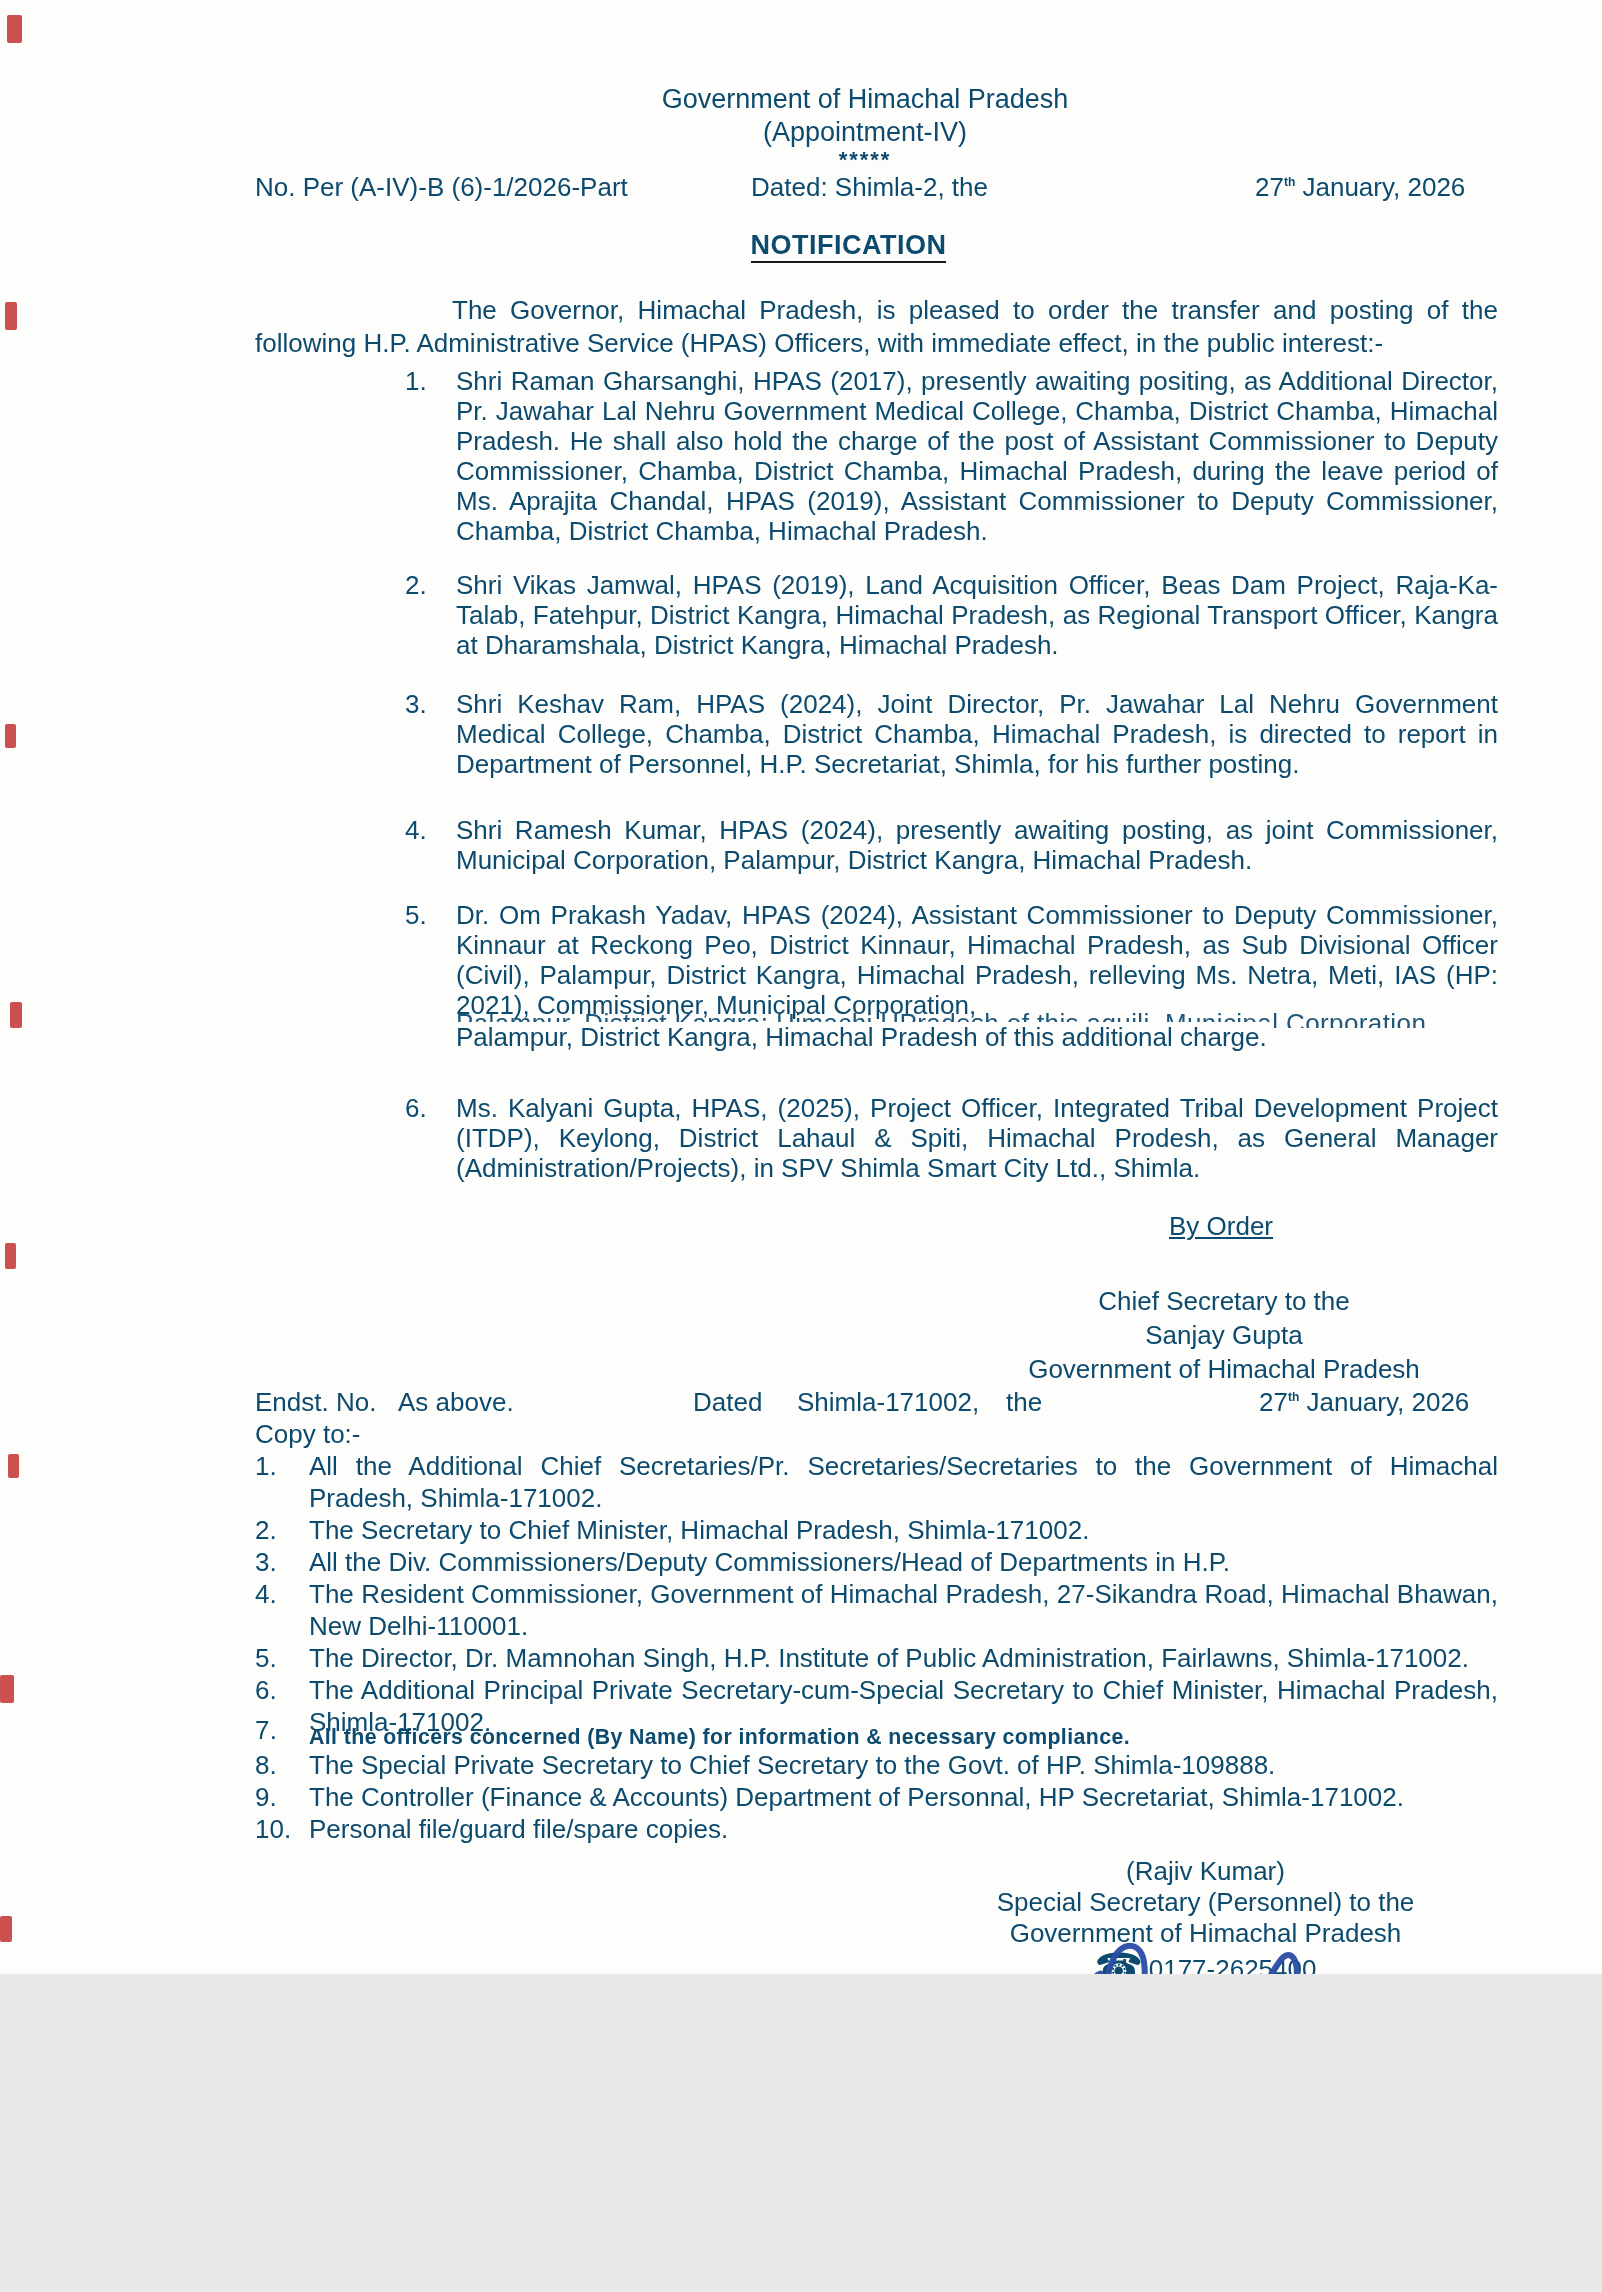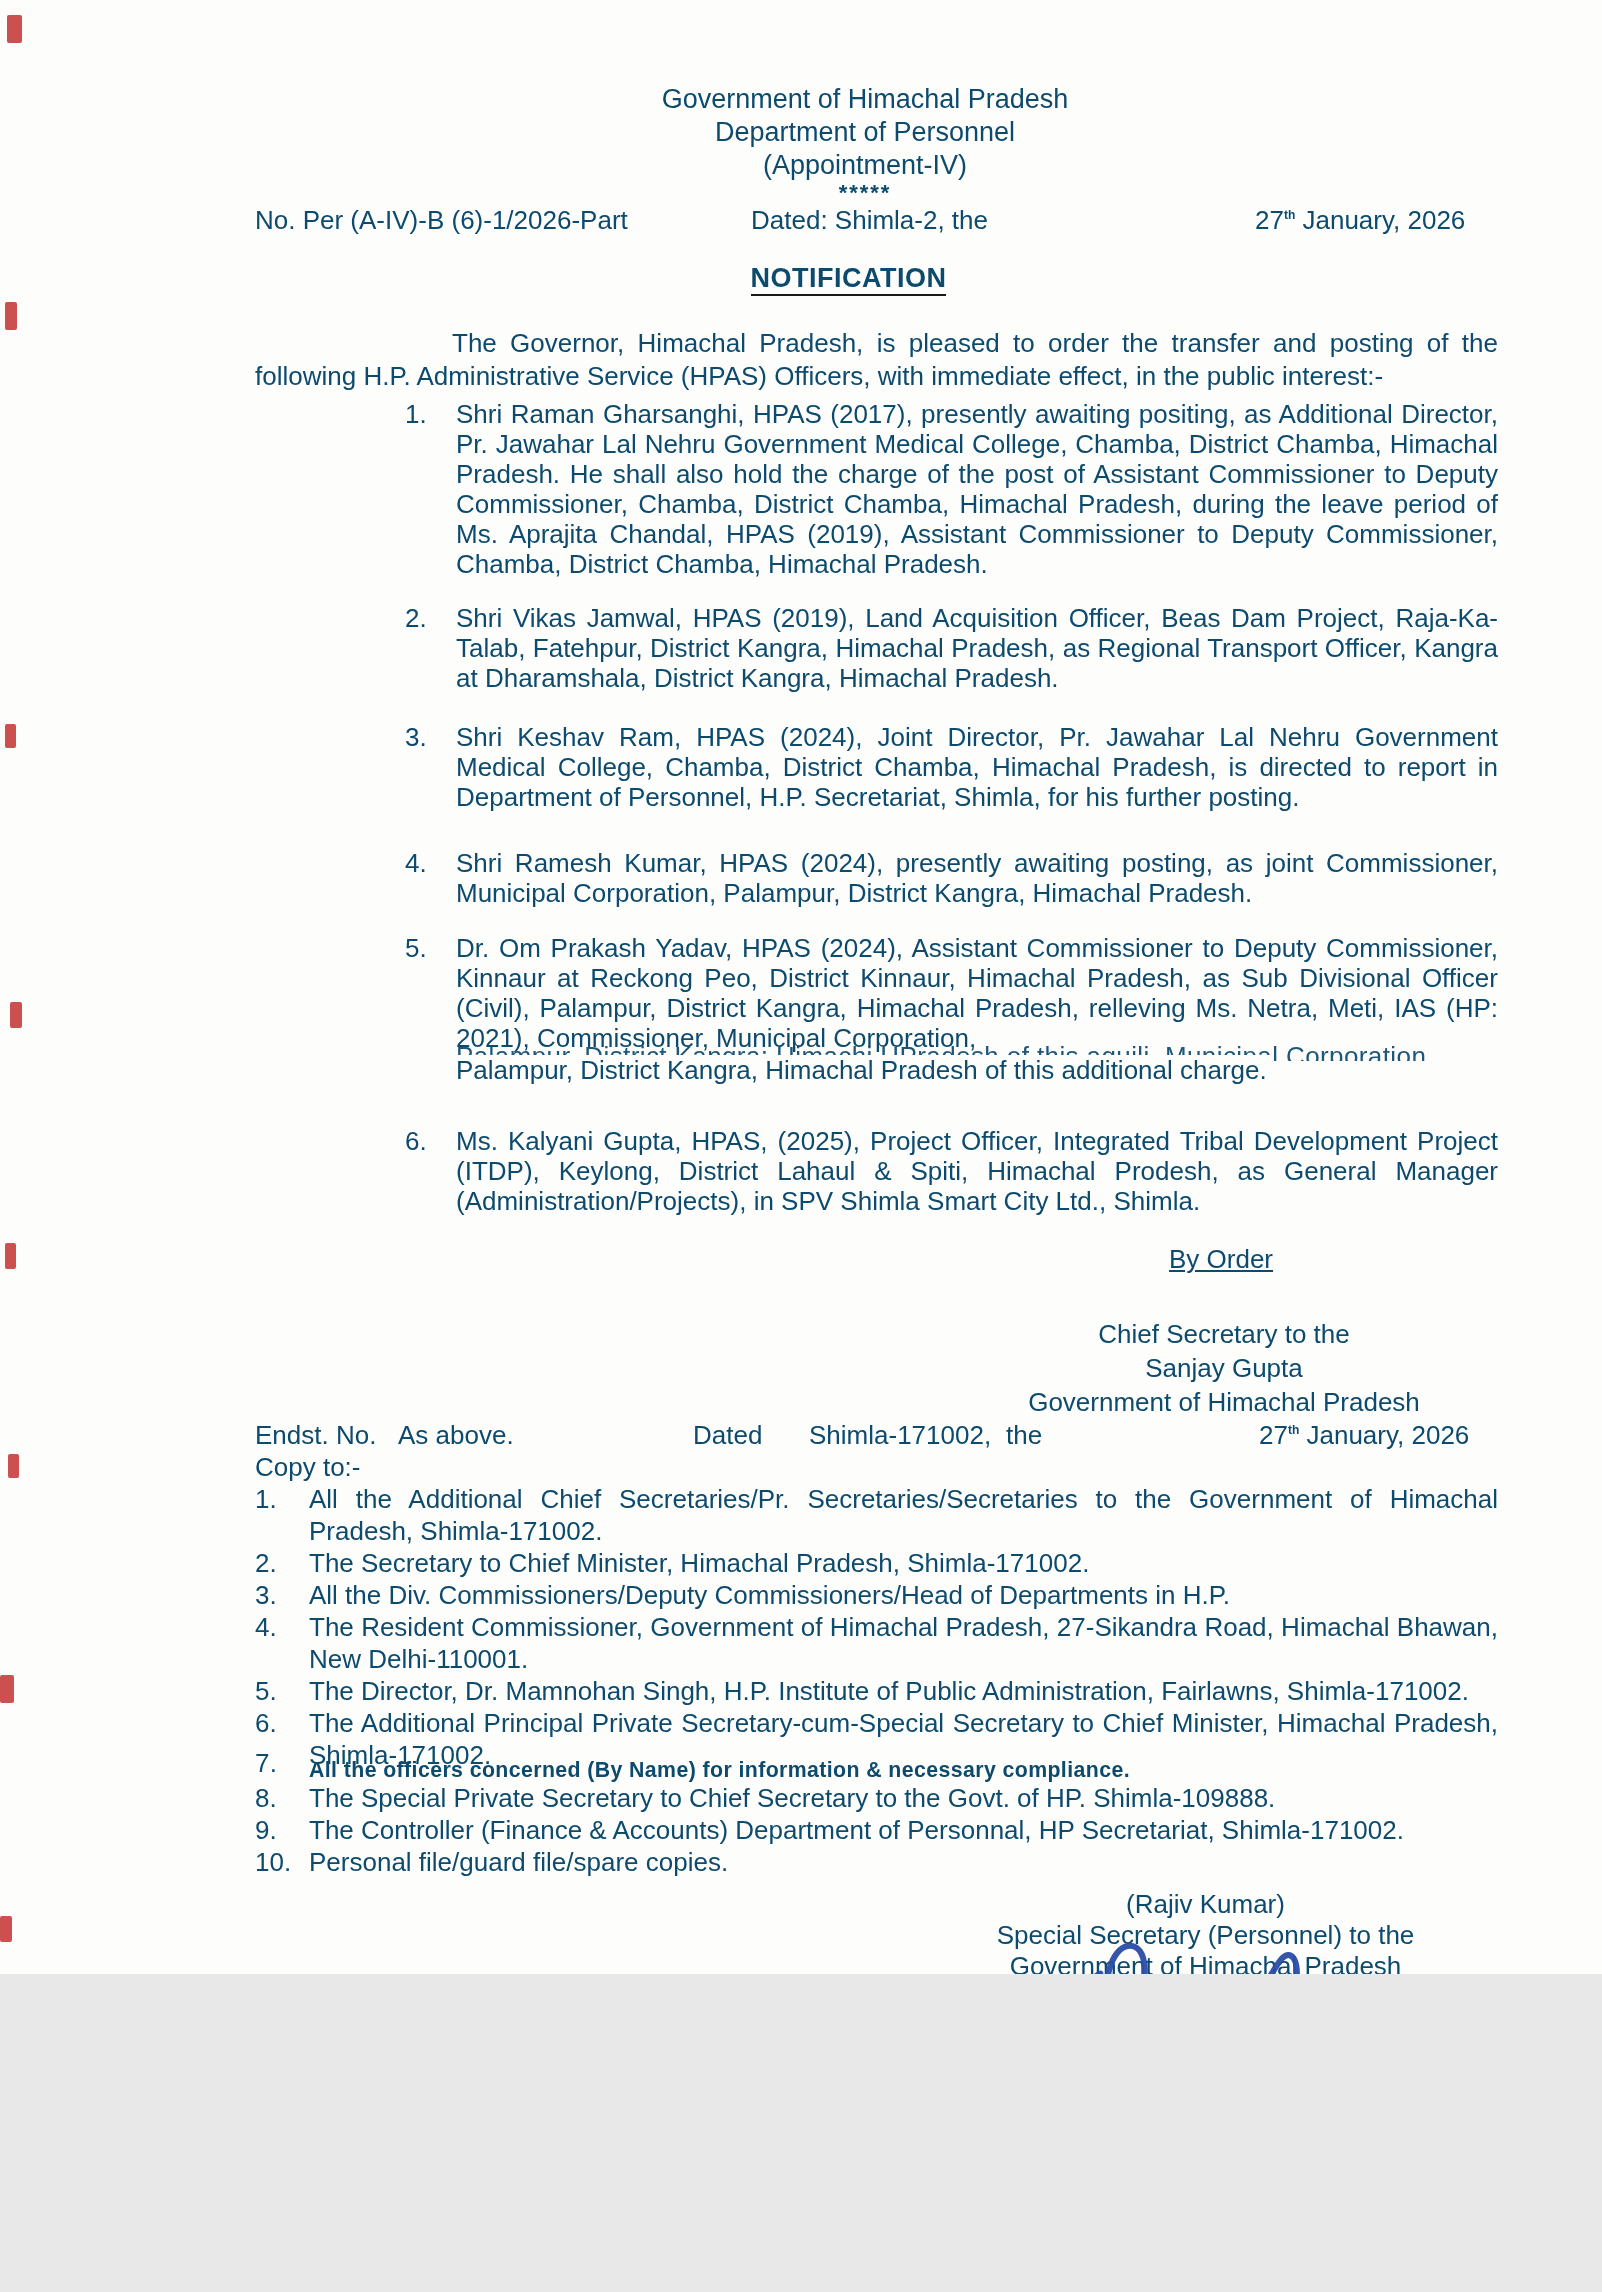--- a/index.html
+++ b/index.html
@@ -28,21 +28,21 @@
   .ghost-line{ height:20.4px; overflow:hidden; margin-top:-12px; opacity:.92;
     filter:blur(0.3px); letter-spacing:0.4px; white-space:nowrap;}
   .clean-line{ margin-top:-5.6px; background:#fdfdfc; position:relative; width:max-content; padding-right:7.4px;}
   
   .byorder{ margin-top:28px; height:31px; }
   .byorder span{ margin-left:914px;text-decoration:underline; }
   .sig1{ margin-top:42px; width:482px; margin-left:728px; text-align:center; line-height:34px;}
   
   .endst-row{ position:relative; margin-top:0; height:32px; line-height:32px;}
   .endst-row .e1{position:absolute;left:0;} .endst-row .e2{position:absolute;left:143px;}
-  .endst-row .e3{position:absolute;left:438px;} .endst-row .e4{position:absolute;left:554px;}
+  .endst-row .e3{position:absolute;left:438px;} .endst-row .e4{position:absolute;left:542px;}
   .endst-row .e5{position:absolute;left:751px;} .endst-row .e6{position:absolute;left:1004px;}
   .copyto{ line-height:32px; }
   .copy{ position:relative; padding-left:54px; text-align:justify; line-height:32px;}
   .copy .cnum{ position:absolute; left:0; top:0;}
   .copy.squeezed{ margin-top:-13px; line-height:24px; font-size:21.3px; font-weight:600; letter-spacing:0.4px;}
   .copy.squeezed .cnum{ font-size:26px; font-weight:400; top:-7.4px;}
   .sig2{ margin-top:10.2px; width:519px; margin-left:691px; text-align:center; line-height:31px;}
   .phone-row{ height:41px; display:flex; align-items:center; justify-content:center; gap:5.6px;}
   .phone-icon{ font-size:39px; line-height:39px; transform:translateY(-1.9px);}
   .email-row{ height:32px;}
@@ -58,21 +58,20 @@
   .vline{ position:absolute; left:180px; top:1994px; width:1.9px; height:293px; background:rgba(160,180,200,.18);}
 </style>
 </head>
 <body>
 
 <div class="page">
   <div class="content">
 
     <div class="head">
       <div>Government of Himachal Pradesh</div>
-      <div>Department of Personnel</div>
       <div>(Appointment-IV)</div>
     </div>
     <div class="stars">*****</div>
 
     <div class="ref-row">
       <span class="ref-no">No. Per (A-IV)-B (6)-1/2026-Part</span>
       <span class="dated">Dated: Shimla-2, the</span>
       <span class="hdate"><span>27</span><sup>th</sup><span> January, 2026</span></span>
     </div>
 

